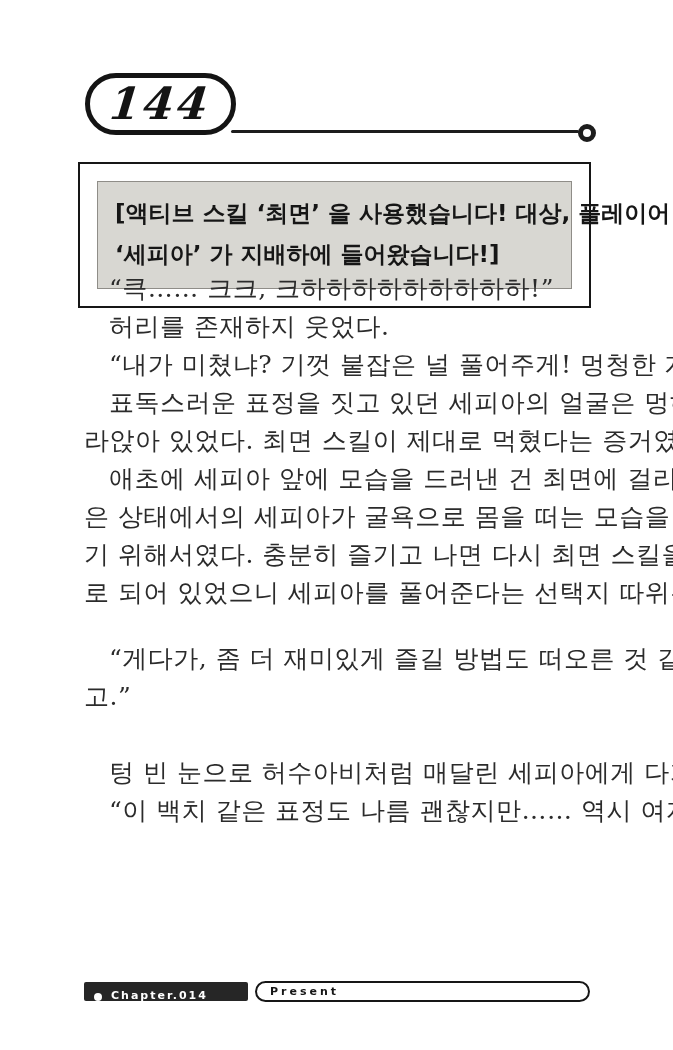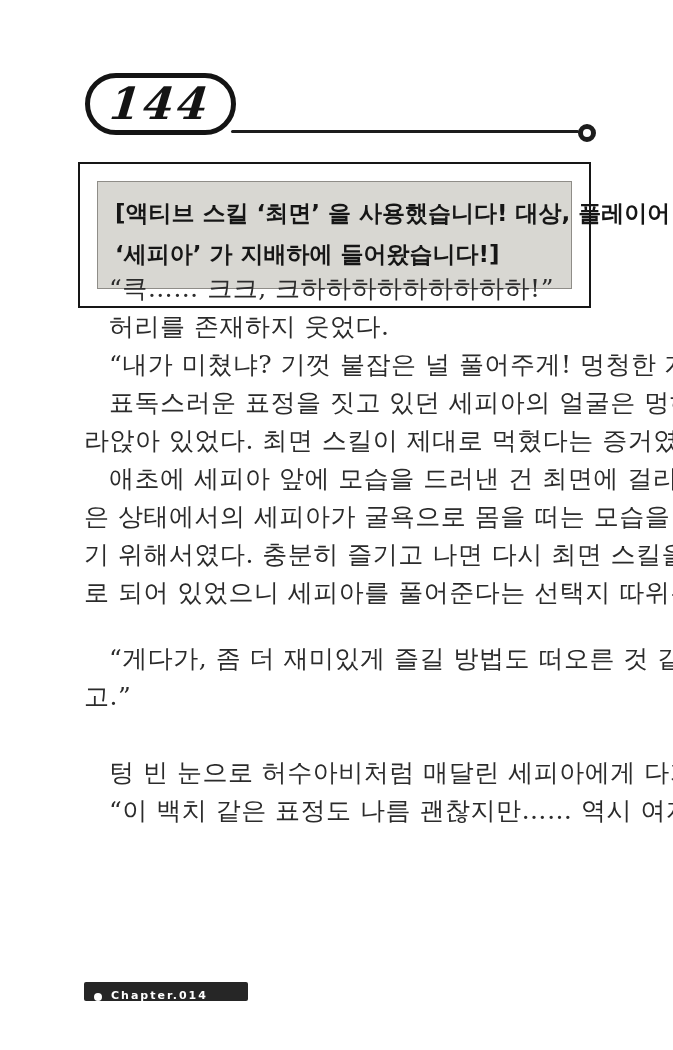--- a/index.html
+++ b/index.html
@@ -104,14 +104,17 @@
     <div class="line indent gap28">“게다가, 좀 더 재미있게 즐길 방법도 떠오른 것 같</div>
     <div class="line">고.”</div>
     <div class="line indent gap38">텅 빈 눈으로 허수아비처럼 매달린 세피아에게 다가선다.</div>
     <div class="line indent">“이 백치 같은 표정도 나름 괜찮지만…… 역시 여자는</div>
   </div>
 
   <div class="footer-chapter">
     <span class="chapter-dot"></span>
     <span class="footer-chapter-label">Chapter.014</span>
   </div>
+  <div class="footer-present">
+    <span class="footer-present-label">Present</span>
+  </div>
 
 </div>
 
 </body></html>

